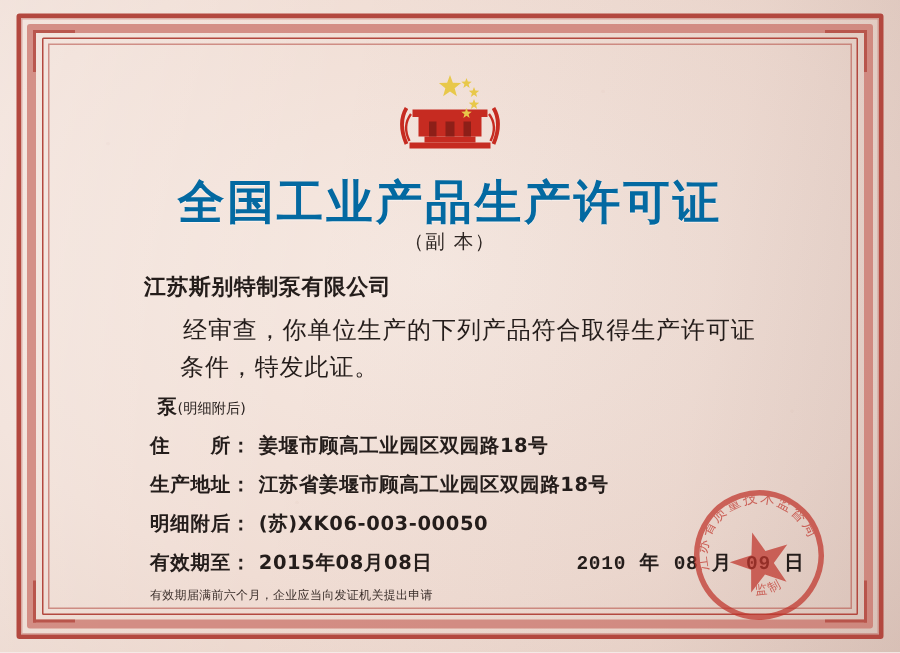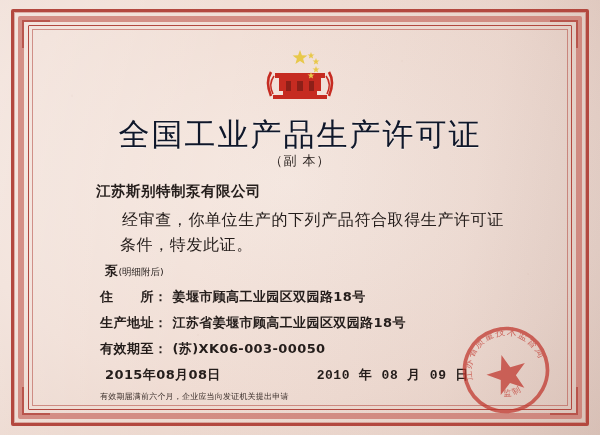--- a/index.html
+++ b/index.html
@@ -79,23 +79,23 @@
   }
   .emblem svg { display: block; width: 100%; height: 100%; }
 
   
   .title {
     position: absolute;
     top: 114px;
     left: 0; right: 0;
     text-align: center;
     font-size: 31px;
-    font-weight: normal;
+    font-weight: bold;
     letter-spacing: 2px;
-    color: #0f172a;
+    color: #0369a1;
     font-family: "DejaVu Sans", "Liberation Sans", sans-serif;
     text-shadow: 0 1px 0 rgba(255,255,255,0.5);
   }
   .subtitle {
     position: absolute;
     top: 152px;
     left: 0; right: 0;
     text-align: center;
     font-size: 13px;
     color: #2e2623;
@@ -267,24 +267,25 @@
     </div>
     <div class="field-row">
       <span class="field-label">住　　所：</span>
       <span class="field-value">姜堰市顾高工业园区双园路18号</span>
     </div>
     <div class="field-row">
       <span class="field-label">生产地址：</span>
       <span class="field-value">江苏省姜堰市顾高工业园区双园路18号</span>
     </div>
     <div class="field-row">
+      <span class="field-label">明细附后：</span>
+      <span class="field-value">(苏)XK06-003-00050</span>
+    </div>
+    <div class="row-date">
       <span class="field-label">有效期至：</span>
-      <span class="field-value">(苏)XK06-003-00050</span>
-    </div>
-    <div class="row-date">
       <span class="field-value">2015年08月08日</span>
       <span class="date-right">
         <span class="num">2010</span>
         <span>年</span>
         <span class="num">08</span>
         <span>月</span>
         <span class="num">09</span>
         <span>日</span>
       </span>
     </div>

